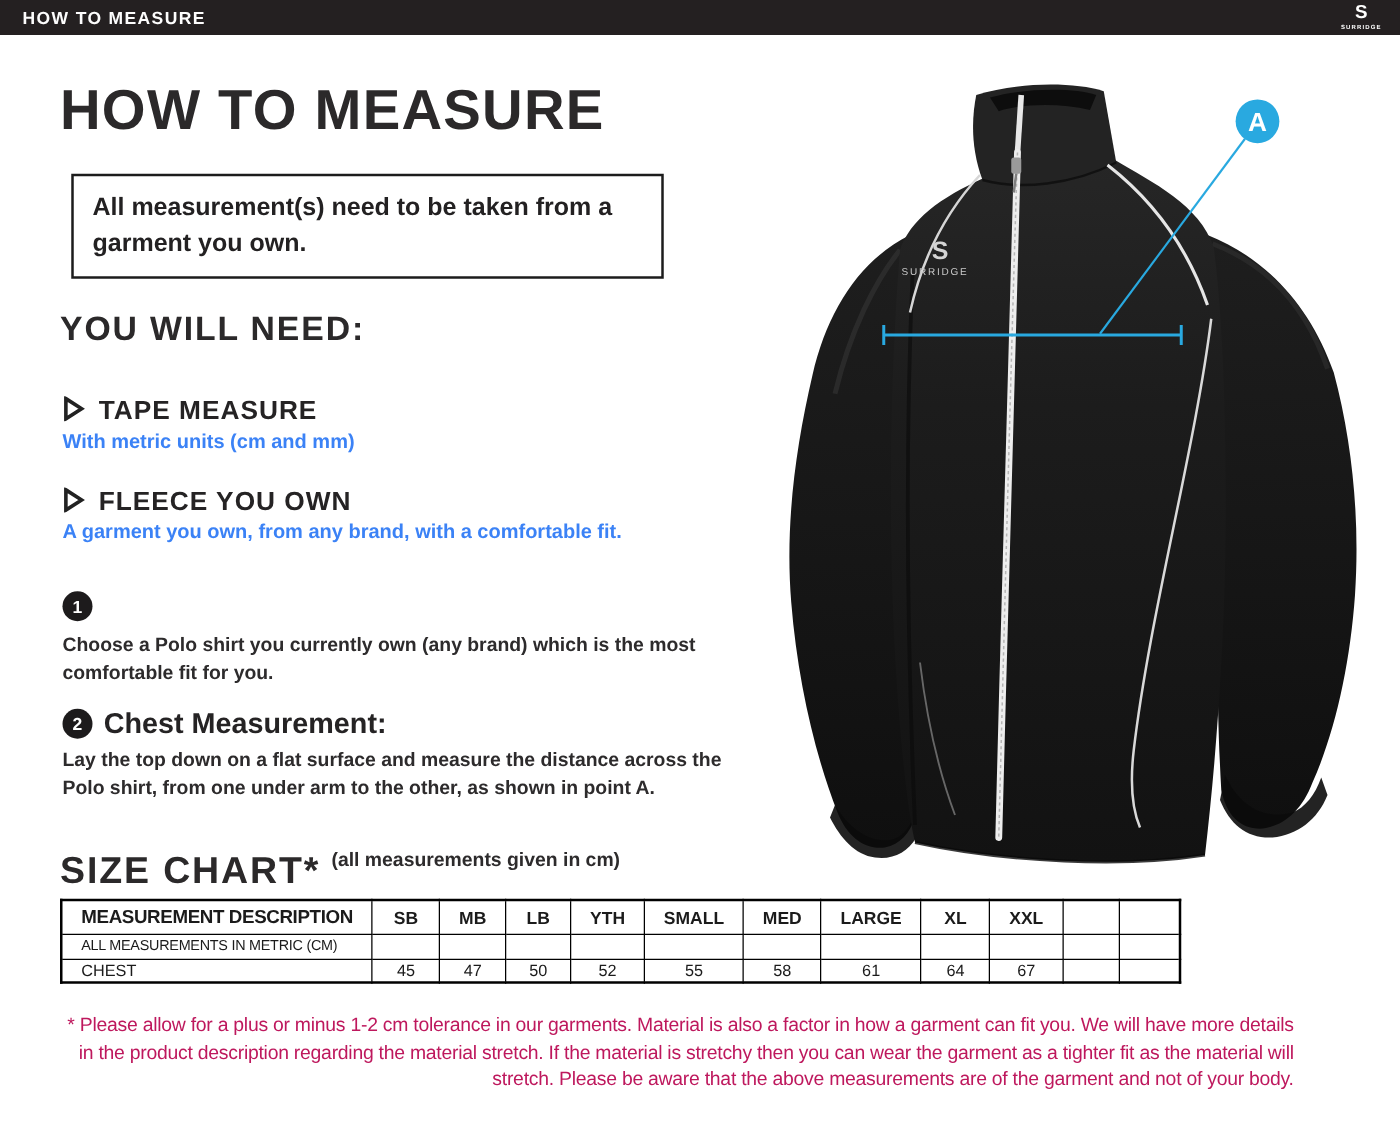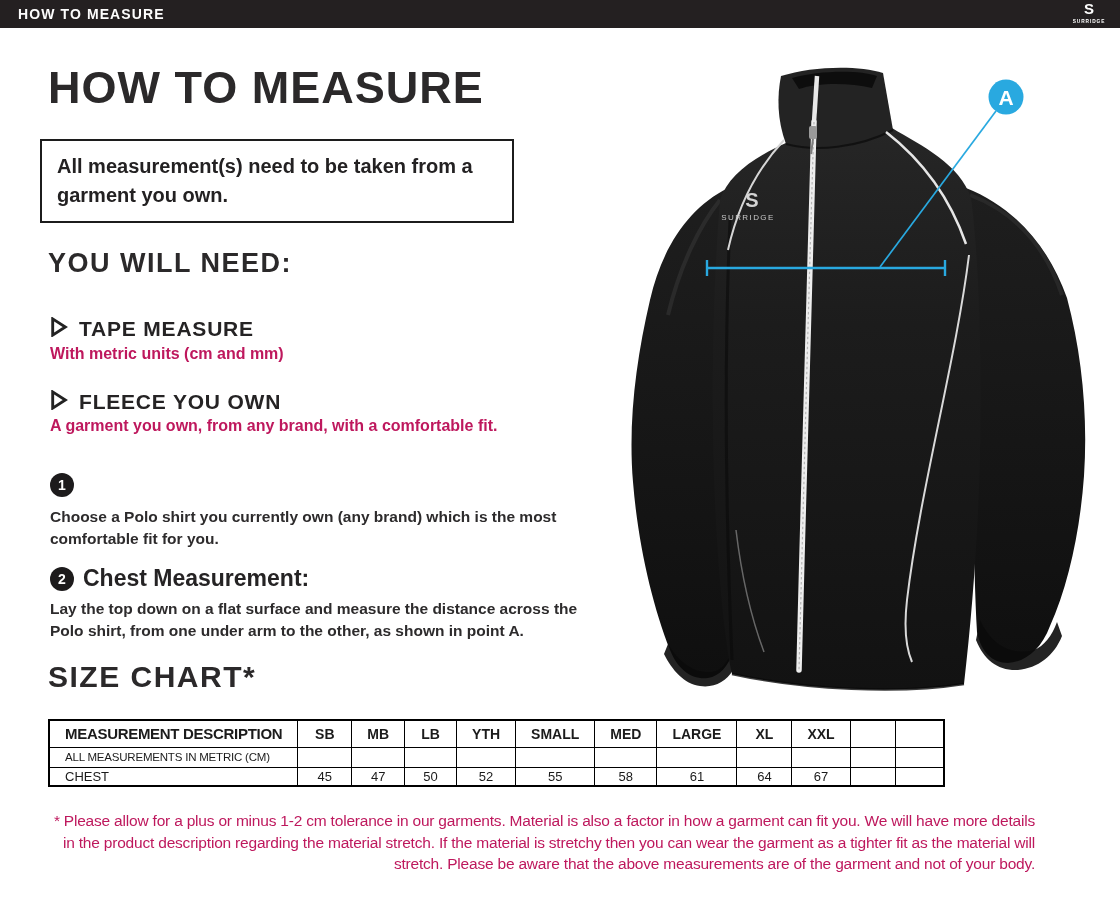--- a/index.html
+++ b/index.html
@@ -14,37 +14,37 @@
 
   
   .bar { position:absolute; left:0; top:0; width:1120px; height:28px; background:#242021; display:flex; align-items:center; }
   .bar-title { color:#fdfdfd; font-weight:bold; font-size:14px; letter-spacing:1.1px; padding-left:18px; }
   .bar-logo { position:absolute; right:9px; top:1px; width:44px; height:26px; }
 
   
   .title { position:absolute; left:48px; top:62px; font-size:45px; font-weight:bold; letter-spacing:1px; color:#2b292a; }
 
   
-  .note-box { position:absolute; left:40px; top:139px; width:474px; border:2px solid #1c1c1c; padding:11px 15px; font-size:20px; font-weight:bold; line-height:29px; color:#232122; }
+  .note-box { position:absolute; left:57px; top:139px; width:474px; border:2px solid #1c1c1c; padding:11px 15px; font-size:20px; font-weight:bold; line-height:29px; color:#232122; }
 
   
   .ywn { position:absolute; left:48px; top:248px; font-size:27px; font-weight:bold; letter-spacing:1.5px; color:#2b292a; }
   .need-item { position:absolute; left:50px; display:flex; align-items:flex-start; gap:11px; }
   .need-item .lbl { font-size:21px; font-weight:bold; letter-spacing:0.8px; color:#252324; }
-  .need-desc { position:absolute; left:50px; font-size:16px; font-weight:bold; color:#be185d; }
+  .need-desc { position:absolute; left:50px; font-size:16px; font-weight:bold; color:#3b82f6; }
   .tri-icon { display:block; }
 
   
   .step-head { position:absolute; left:50px; display:flex; align-items:center; gap:9px; }
   .badge { width:24px; height:24px; border-radius:50%; background:#1d1b1c; color:#fff; font-size:14px; font-weight:bold; display:flex; align-items:center; justify-content:center; flex:0 0 24px; }
   .step-title { font-size:23px; font-weight:bold; color:#252324; }
   .step-desc { position:absolute; left:50px; width:548px; font-size:15.5px; font-weight:bold; line-height:21.5px; color:#2d2b2c; }
 
   
-  .sc-head { position:absolute; left:48px; top:660px; display:flex; align-items:flex-start; gap:9px; }
+  .sc-head { position:absolute; left:48px; top:680px; display:flex; align-items:flex-start; gap:9px; }
   .sc-title { font-size:30px; font-weight:bold; letter-spacing:1.5px; color:#2b292a; }
   .sc-sub { font-size:15.5px; font-weight:bold; color:#2d2b2c; }
 
   table.size { position:absolute; left:48px; top:719px; border-collapse:collapse; table-layout:fixed; border:2px solid #000; color:#1b1b1b; }
   table.size th, table.size td { border:1px solid #000; padding:0 15px; white-space:nowrap; overflow:hidden; }
   th.desc-h { text-align:left; font-size:15px; letter-spacing:-0.3px; height:27px; }
   th.size-h { text-align:center; font-size:14px; height:27px; }
   tbody tr:first-child td { height:20px; font-weight:normal; font-size:11.5px; letter-spacing:-0.2px; }
   tbody tr:last-child td { height:19px; font-size:13px; }
   td.row-label { text-align:left; }
@@ -97,20 +97,21 @@
 <div class="step-desc" style="top:506px;">Choose a Polo shirt you currently own (any brand) which is the most comfortable fit for you.</div>
 
 <div class="step-head" style="top:565px;">
   <span class="badge">2</span>
   <span class="step-title">Chest Measurement:</span>
 </div>
 <div class="step-desc" style="top:598px;">Lay the top down on a flat surface and measure the distance across the Polo shirt, from one under arm to the other, as shown in point A.</div>
 
 <div class="sc-head">
   <span class="sc-title">SIZE CHART*</span>
+  <span class="sc-sub">(all measurements given in cm)</span>
 </div>
 
 <table class="size">
     <colgroup>
       <col style="width:225px">
       <col style="width:54px">
       <col style="width:51px">
       <col style="width:52px">
       <col style="width:58px">
       <col style="width:55px">

